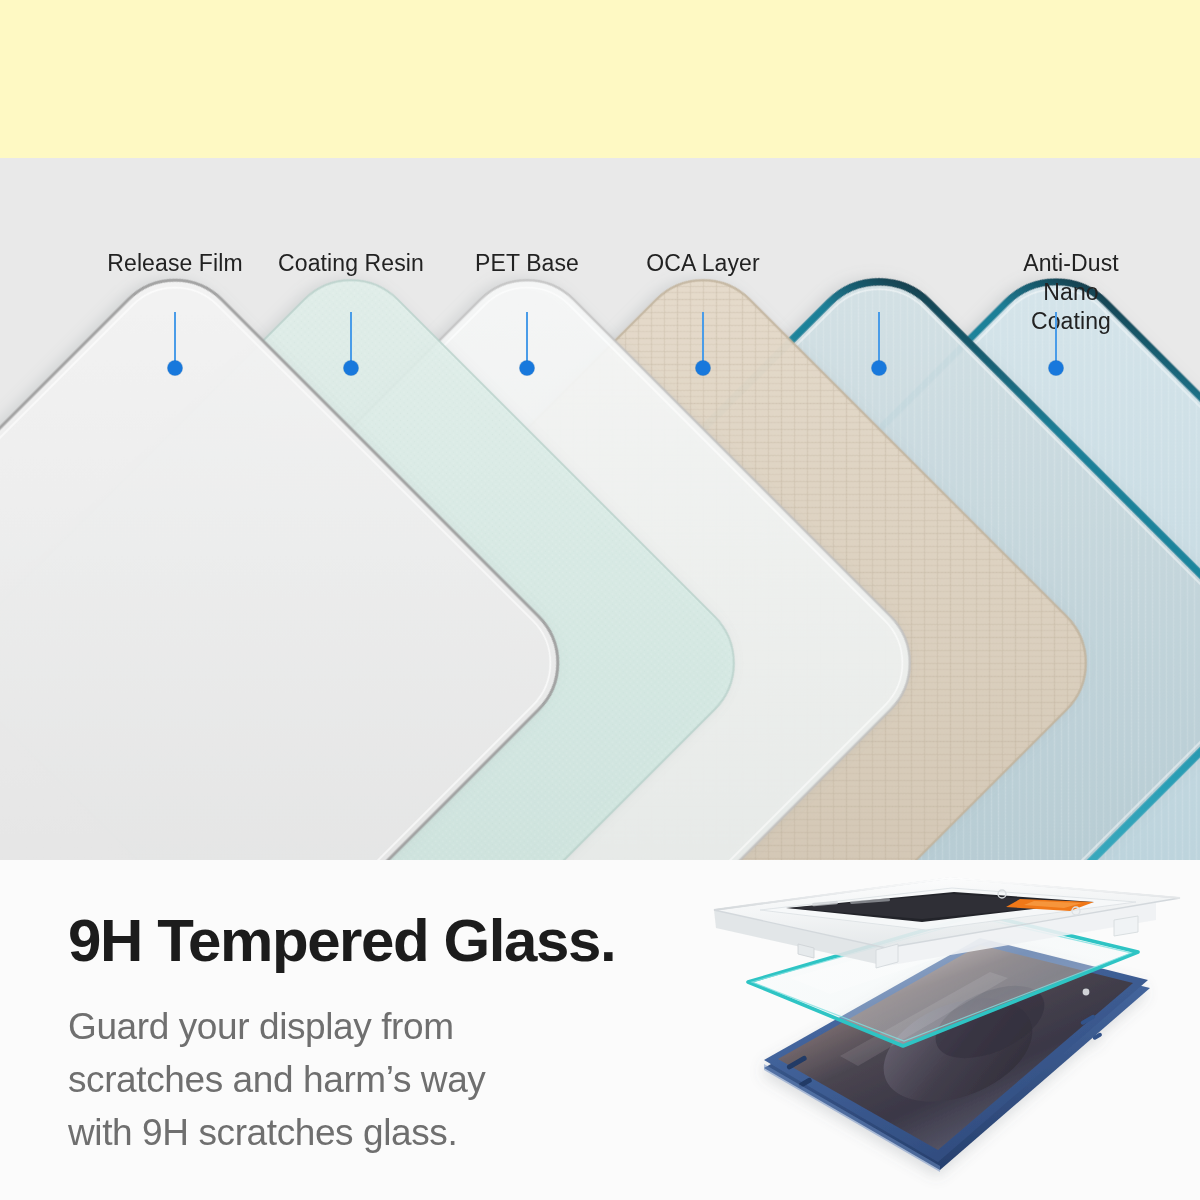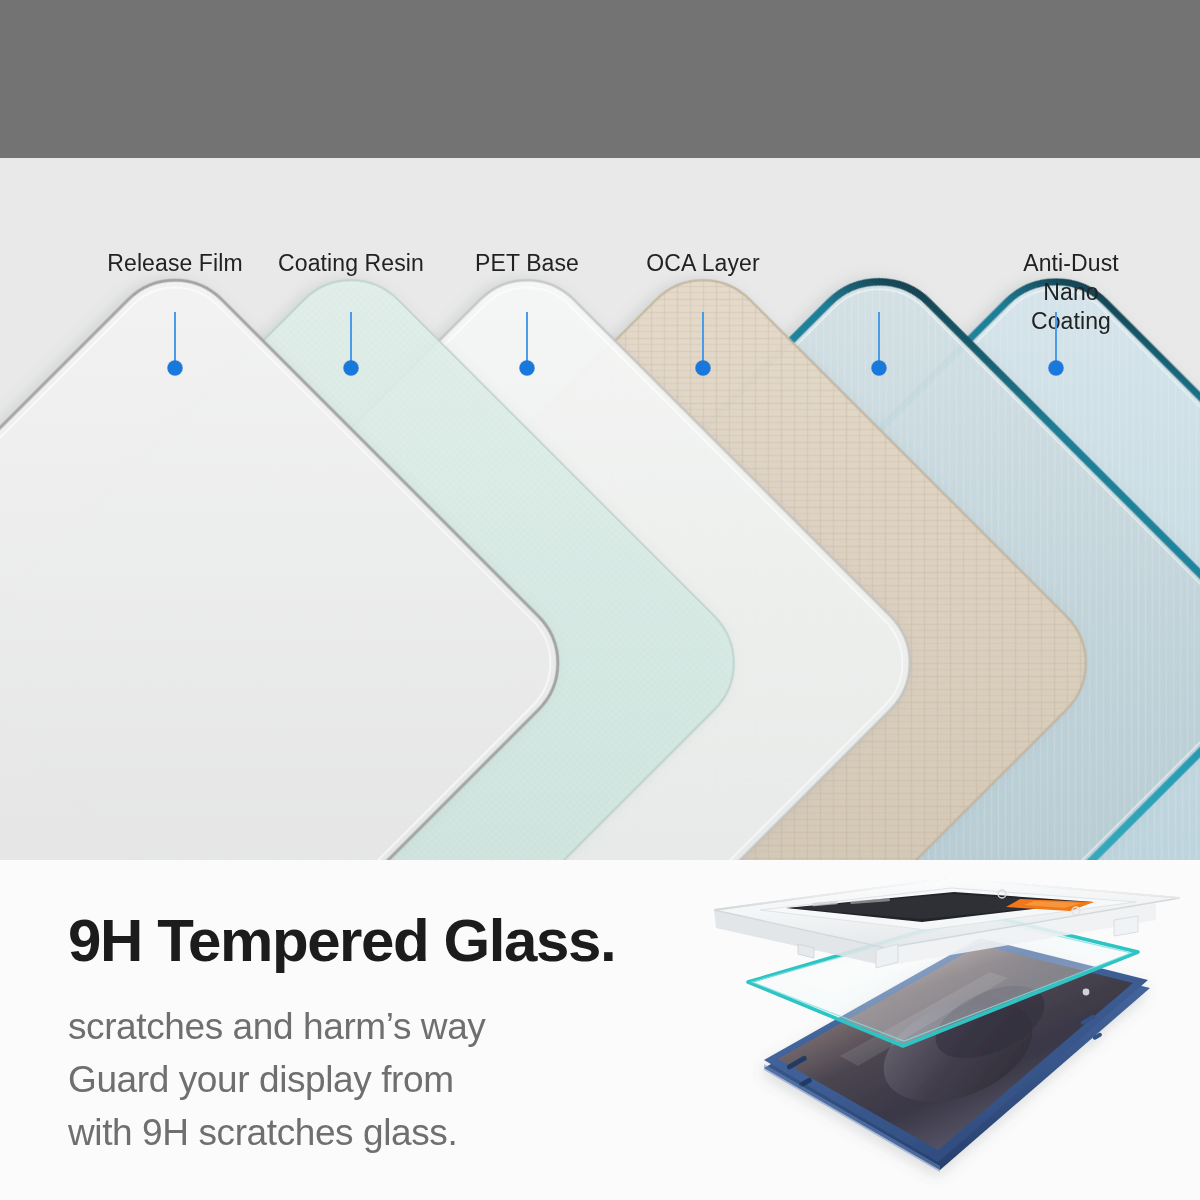--- a/index.html
+++ b/index.html
@@ -7,21 +7,21 @@
     width:1200px;height:1200px;overflow:hidden;
     background:#ffffff;
     font-family:"Liberation Sans","DejaVu Sans",sans-serif;
     -webkit-font-smoothing:antialiased;
   }
   .page{position:relative;width:1200px;height:1200px;overflow:hidden;background:#fbfbfb;}
 
   
   .hero{
     position:absolute;left:0;top:0;width:1200px;height:1104px;
-    background:#737373;overflow:hidden;
+    background:#fef9c3;overflow:hidden;
   }
   .hero-band{
     position:absolute;left:0;top:158px;width:1200px;height:702px;
     background:#e9e9e9;overflow:hidden;
   }
   .layers-stage{
     position:absolute;left:0;top:0;width:1200px;height:702px;
     overflow:hidden;
   }
 
@@ -210,22 +210,22 @@
     </div>
     <div class="leader" style="left:1056px;top:312px;height:56px;"></div>
     <div class="dot" style="left:1056px;top:368px;"></div>
   </div>
 
   <div class="bottom"></div>
 
   <div class="headline">9H Tempered Glass.</div>
 
   <div class="subcopy">
+    <span>Guard your display from</span>
     <span>scratches and harm’s way</span>
-    <span>Guard your display from</span>
     <span>with 9H scratches glass.</span>
   </div>
 
   <div class="product">
     <svg width="510" height="330" viewBox="0 0 510 330">
       <defs>
         <linearGradient id="pScreen" x1="0.1" y1="0" x2="0.9" y2="1">
           <stop offset="0" stop-color="#b59a8c"></stop>
           <stop offset="0.18" stop-color="#8e7d7c"></stop>
           <stop offset="0.42" stop-color="#4a4550"></stop>

